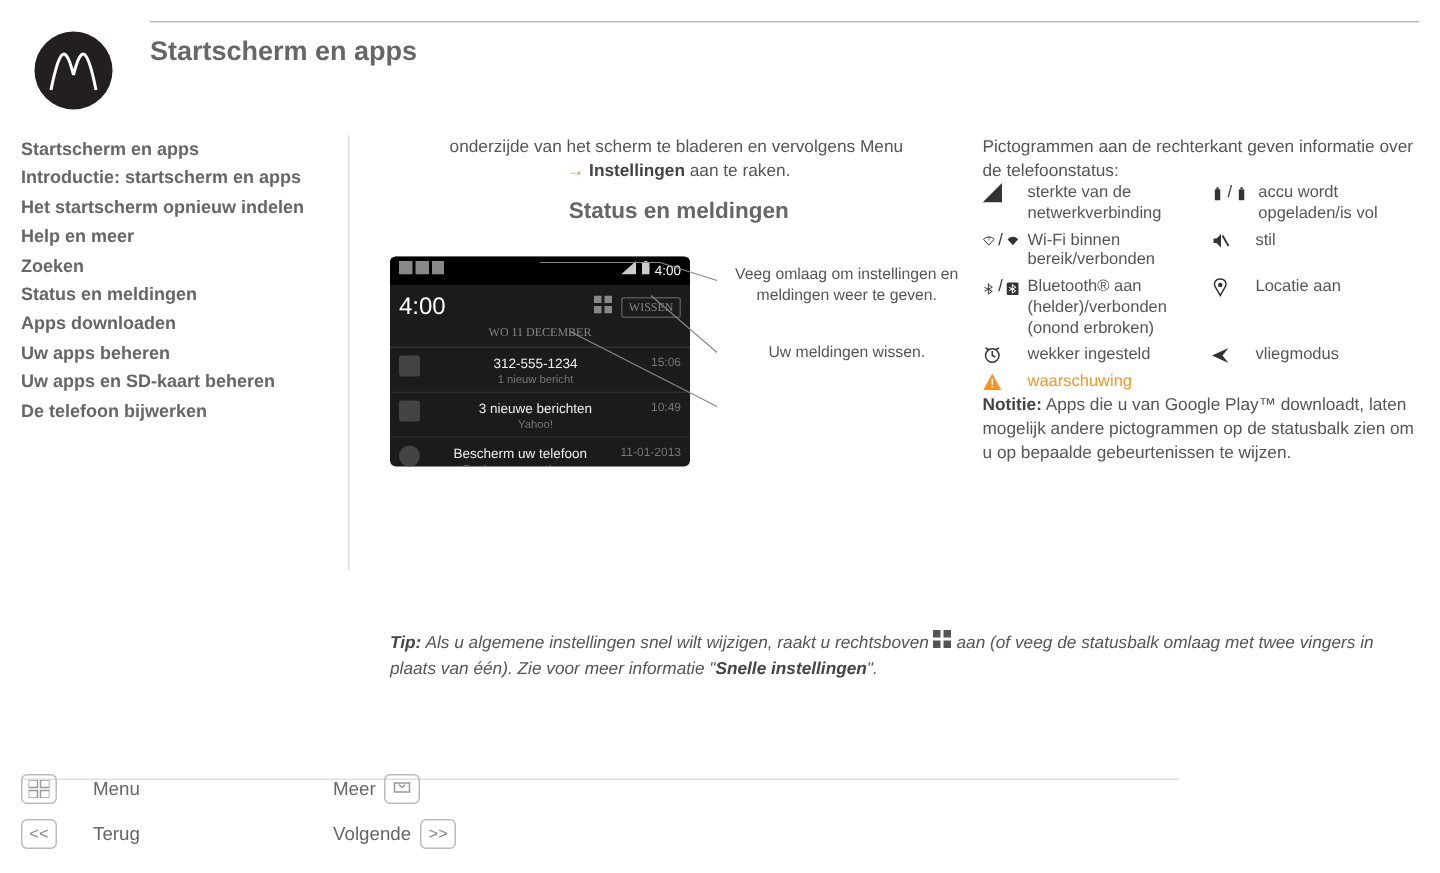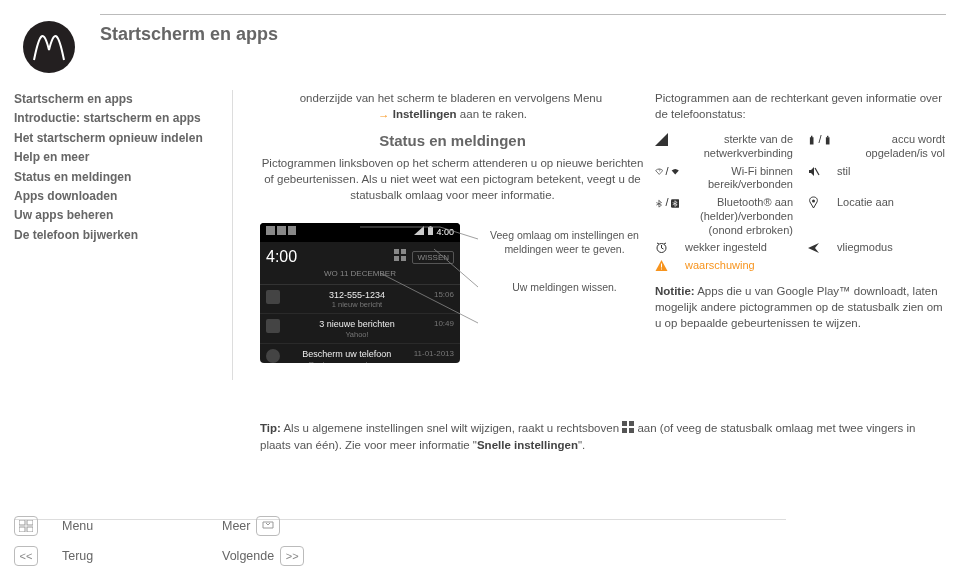--- a/index.html
+++ b/index.html
@@ -7,47 +7,47 @@
   .page { position: relative; width: 800px; height: 582px; }
   .hr-top { position:absolute; left:100px; top:14px; width:846px; height:1px; background:#bbb; }
   .logo { position:absolute; left:22px; top:20px; width:54px; height:54px; }
   .title { position:absolute; left:100px; top:24px; font-size:18px; font-weight:bold; color:#666; }
   .sidebar { position:absolute; left:14px; top:90px; width:210px; font-size:12px; line-height:1.45; color:#666; }
   .sidebar .link { display:block; padding:1px 0; }
   .sidebar .bold { font-weight:bold; }
   .divider { position:absolute; left:232px; top:90px; width:1px; height:290px; background:#ddd; }
   .col1 { position:absolute; left:260px; top:90px; width:385px; font-size:11.5px; line-height:1.4; color:#555;text-align:center; }
   .col2 { position:absolute; left:655px; top:90px; width:290px; font-size:11.5px; line-height:1.4; color:#555; }
-  .below { position:absolute; left:260px; top:420px; width:685px; font-size:11.5px; line-height:1.45; color:#555; }
+  .below { position:absolute; left:260px; top:420px; width:685px; font-size:11.5px; line-height:1.45; color:#555;font-style:italic; }
   h3.subhead { font-size:15px; font-weight:600; color:#666; margin:8px 0 4px; }
   .arrow { color:#f7941e; font-weight:bold; }
   b { color:#444; }
 
   
   .phone-wrap { position:relative; margin-top:10px; height:160px;padding-left:44px; }
   .phone { position:absolute; left:0; top:10px; width:200px; height:140px; background:#1b1b1b; border-radius:4px; color:#ddd; font-size:9px; overflow:hidden; }
   .statusbar { display:flex; justify-content:space-between; align-items:center; padding:3px 6px; background:#000; color:#fff; font-size:9px; }
   .panel { padding:4px 6px; border-bottom:1px solid #333; }
   .row { display:flex; justify-content:space-between; align-items:center; }
   .big { font-size:16px; color:#fff; }
-  .dim { color:#888; font-size:8px; }
+  .dim { color:#888; font-size:8px;font-family:Liberation Serif, serif; }
   .item { display:flex; gap:6px; padding:4px 6px; border-bottom:1px solid #2a2a2a; }
   .iconbox { width:14px; height:14px; background:#444; border-radius:2px; flex:0 0 14px; margin-top:1px; }
   .item .txt { flex:1; }
   .item .t1 { color:#eee; font-size:9px; }
   .item .t2 { color:#777; font-size:7.5px; line-height:1.1; }
   .item .rt { color:#777; font-size:8px; }
 
   .callout { position:absolute; font-size:10.5px; color:#555; width:165px; line-height:1.3; }
   .callout.c1 { left:222px; top:16px; }
   .callout.c2 { left:222px; top:68px; }
   .callout.c3 { left:222px; top:100px; }
 
   
-  .icon-table { display:grid; grid-template-columns: 1fr 1fr; gap:4px 14px; margin-top:11px; font-size:11px;text-align:right; }
+  .icon-table { display:grid; grid-template-columns: 1fr 1fr; gap:4px 14px; margin-top:0; font-size:11px; }
   .icon-cell { display:flex; gap:6px; align-items:flex-start; line-height:1.25; }
   .ic { display:inline-flex; gap:2px; align-items:center; min-width:24px; }
   .ic svg, .ic span.glyph { width:13px; height:13px; }
   .glyph { font-size:13px; line-height:13px; color:#333; }
   .warn { color:#f7941e; }
 
   
   .footer { position:absolute; left:14px; bottom:14px; display:grid; grid-template-columns: 26px 90px 26px 90px; grid-template-rows: 24px 24px; gap:6px 22px; align-items:center; font-size:12.5px; color:#666; }
   .fbtn { width:24px; height:20px; border:1px solid #bbb; border-radius:4px; display:flex; align-items:center; justify-content:center; font-size:11px; color:#888; }
   .hrspan { position:absolute; left:14px; right:14px; bottom:62px; height:1px; background:#ddd; }
@@ -64,43 +64,44 @@
         <path d="M12 40 C18 10,22 10,27 30 C32 10,36 10,42 40" stroke="#fff" stroke-width="2" fill="none"></path>
       </svg>
 </div>
 <div class="title">Startscherm en apps</div>
 
 <div class="sidebar">
   <span class="link bold">Startscherm en apps</span>
   <span class="link bold">Introductie: startscherm en apps</span>
   <span class="link bold">Het startscherm opnieuw indelen</span>
   <span class="link bold">Help en meer</span>
+  <span class="link bold">Zoeken</span>
   <span class="link bold">Status en meldingen</span>
   <span class="link bold">Apps downloaden</span>
   <span class="link bold">Uw apps beheren</span>
+  <span class="link bold">Uw apps en SD-kaart beheren</span>
   <span class="link bold">De telefoon bijwerken</span>
 </div>
 <div class="divider"></div>
 
 <div class="col1">
   <p>
     <span>onderzijde van het scherm te bladeren en vervolgens Menu</span>
     <span class="glyph" style="display:inline-block;vertical-align:middle;">
       <svg viewBox="0 0 12 12">
             <circle cx="6" cy="2" r="1.2" fill="#444"></circle>
             <circle cx="6" cy="6" r="1.2" fill="#444"></circle>
             <circle cx="6" cy="10" r="1.2" fill="#444"></circle>
           </svg>
     </span><br>
     <span class="arrow">→</span>
     <b>Instellingen</b><span> aan te raken.</span>
   </p>
 
   <h3 class="subhead">Status en meldingen</h3>
-  <p>Pictogrammen linksboven op het scherm attenderen u op nieuwe berichten of gebeurtenissen. Als u niet weet wat een pictogram betekent, veegt u de statusbalk omlaag voor meer informatie.</p>
 
   <div class="phone-wrap">
     <div class="phone">
       <div class="statusbar">
         <span>
           <svg width="30" height="9" viewBox="0 0 30 9">
                 <rect x="0" y="0" width="9" height="9" fill="#888"></rect>
                 <rect x="11" y="0" width="9" height="9" fill="#888"></rect>
                 <rect x="22" y="0" width="8" height="9" fill="#888"></rect>
               </svg>
@@ -263,21 +264,21 @@
           <span class="ic">
             <svg viewBox="0 0 13 13">
               <path d="M6.5 1 L12.5 12 H0.5 Z" fill="#f7941e"></path>
               <rect x="6" y="4.5" width="1" height="4" fill="#fff"></rect>
               <rect x="6" y="9.5" width="1" height="1" fill="#fff"></rect>
             </svg>
           </span>
           <span class="warn">waarschuwing</span>
         </div>
   </div>
-  <p style="margin-top:10px;"><b>Notitie:</b><span> Apps die u van Google Play™ downloadt, laten mogelijk andere pictogrammen op de statusbalk zien om u op bepaalde gebeurtenissen te wijzen.</span></p>
+  <p style=""><b>Notitie:</b><span> Apps die u van Google Play™ downloadt, laten mogelijk andere pictogrammen op de statusbalk zien om u op bepaalde gebeurtenissen te wijzen.</span></p>
 </div>
 
 <div class="below">
   <p><b>Tip:</b><span> Als u algemene instellingen snel wilt wijzigen, raakt u rechtsboven </span>
     <span style="display:inline-block;vertical-align:middle;"><svg width="12" height="12" viewBox="0 0 12 12">
             <rect x="0" y="0" width="5" height="5" fill="#555"></rect>
             <rect x="7" y="0" width="5" height="5" fill="#555"></rect>
             <rect x="0" y="7" width="5" height="5" fill="#555"></rect>
             <rect x="7" y="7" width="5" height="5" fill="#555"></rect>
           </svg></span>

